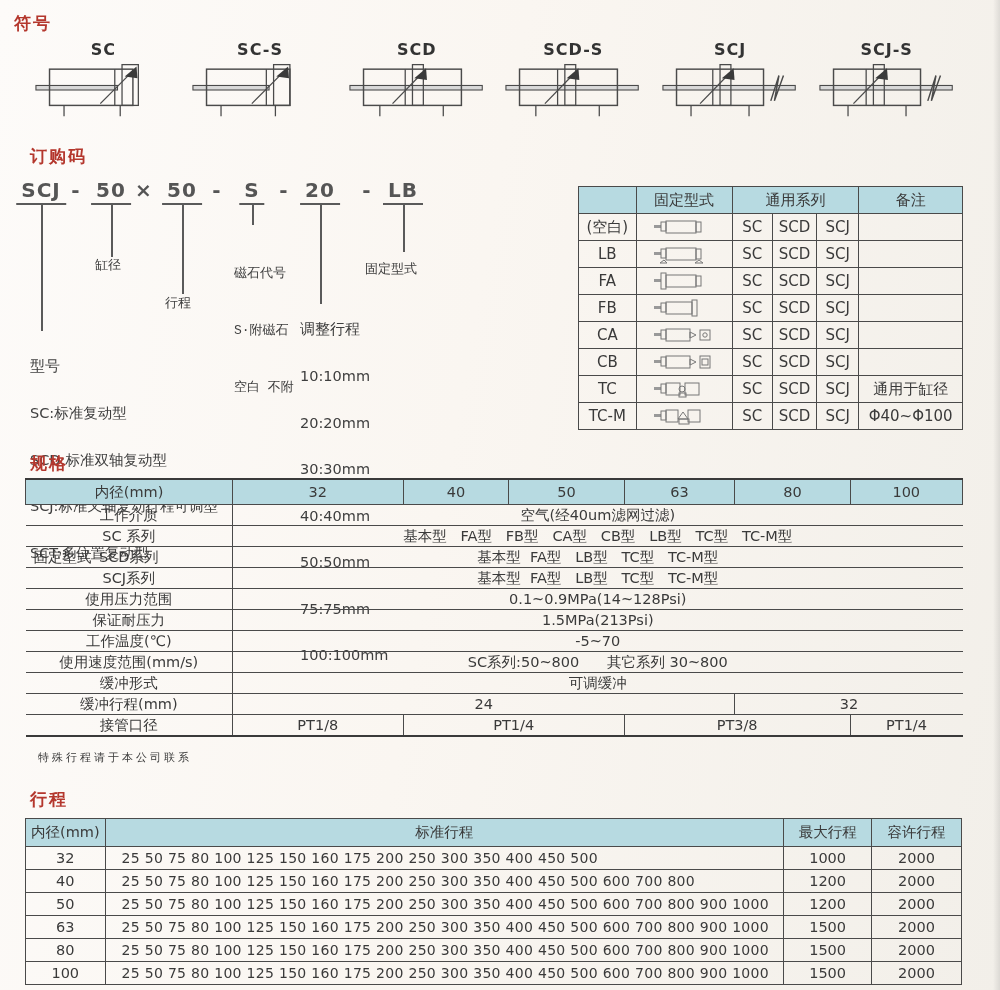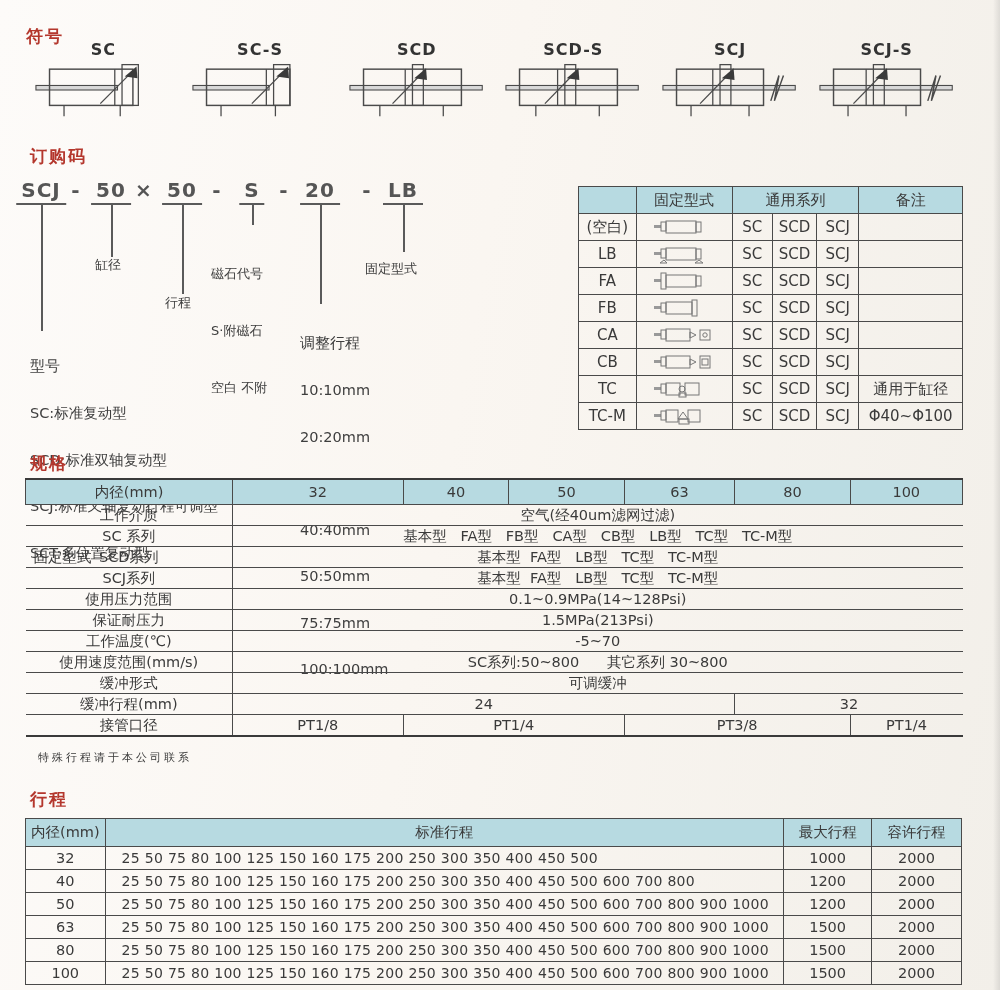--- a/index.html
+++ b/index.html
@@ -47,21 +47,21 @@
   .ktbl td{border:1px solid #4a4a4a;height:22px;}
   .ktbl tr.hd td{background:#b7dae1;height:27px;}
   .ktbl td.strokes{text-align:left;padding-left:16px;font-size:14px;letter-spacing:.3px;}
   .note{position:absolute;left:38px;top:750px;font-size:11px;color:#3a3a3a;letter-spacing:3px;}
 </style>
 </head>
 <body>
 
 <div class="page">
 
-  <div class="red-h" style="left:26px;top:12px;margin-top:13px;">符号</div>
+  <div class="red-h" style="left:14px;top:12px;">符号</div>
 
   <div class="symbols-row">
 
     <div class="symbol">
       <div class="lbl">SC</div>
       <svg width="140" height="58" viewBox="0 0 150 64">
         <rect x="1" y="27" width="90" height="5" fill="#d9d9d9" stroke="#4a4a4a" stroke-width="1.2"></rect>
         <rect x="16" y="9" width="92" height="40" fill="none" stroke="#4a4a4a" stroke-width="1.6"></rect>
         <line x1="88" y1="9" x2="88" y2="49" stroke="#4a4a4a" stroke-width="1.4"></line>
         <rect x="96" y="4" width="18" height="45" fill="none" stroke="#4a4a4a" stroke-width="1.4"></rect>
@@ -163,27 +163,27 @@
     <div class="vline" style="left:21px;top:29px;height:127px;"></div>
     <div class="vline" style="left:91px;top:29px;height:53px;"></div>
     <div class="vline" style="left:162px;top:29px;height:90px;"></div>
     <div class="vline" style="left:232px;top:29px;height:21px;"></div>
     <div class="vline" style="left:300px;top:29px;height:100px;"></div>
     <div class="vline" style="left:383px;top:29px;height:48px;"></div>
 
     <div class="olabel" style="left:75px;top:80px;">缸径</div>
     <div class="olabel" style="left:145px;top:118px;">行程</div>
 
-    <div class="olabel" style="left:191px;top:51px;">
+    <div class="olabel" style="left:214px;top:51px;font-family:Liberation Mono, monospace;">
       <div>磁石代号</div>
       <div>S·附磁石</div>
       <div>空白 不附</div>
     </div>
 
-    <div class="osmall" style="left:280px;top:128px;">
+    <div class="osmall" style="left:280px;top:114px;">
       <div style="font-size:15px;line-height:18px;">调整行程</div>
       <div>10:10mm</div>
       <div>20:20mm</div>
       <div>30:30mm</div>
       <div>40:40mm</div>
       <div>50:50mm</div>
       <div>75:75mm</div>
       <div>100:100mm</div>
     </div>
 

